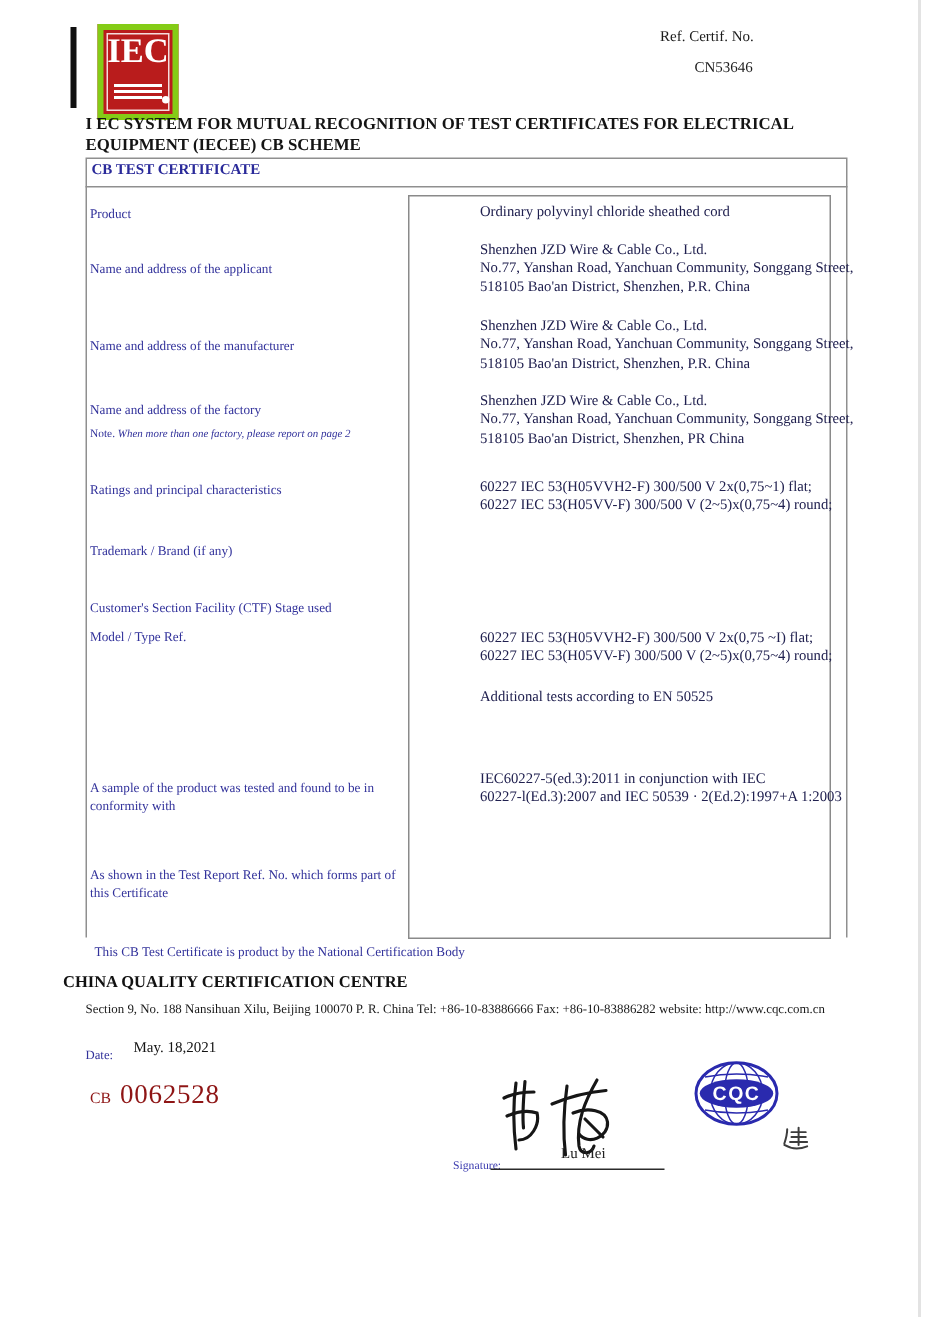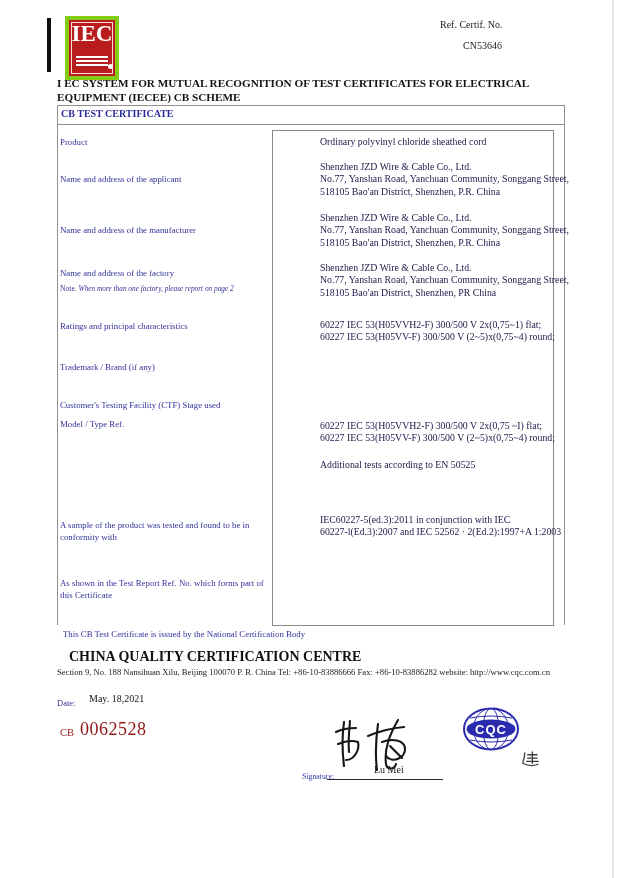--- a/index.html
+++ b/index.html
@@ -28,21 +28,21 @@
 
   .table-frame{left:57px;top:124px;width:506px;height:501px;border-left:1px solid #8f8f8f;border-right:1px solid #8f8f8f;}
   .values-panel{left:272px;top:130px;width:280px;height:494px;border:1px solid #8a8a8a;}
 
   .lbl{position:absolute;left:60px;width:214px;font-size:8.8px;line-height:11.5px;color:#32329b;}
   .note-line{position:absolute;left:60px;width:214px;font-size:7.6px;color:#32329b;}
   .note-italic{font-style:italic;font-size:7.3px;}
   .val{position:absolute;left:277px;width:272px;font-size:9.8px;line-height:12.3px;color:#20204f;padding-left:43px;}
 
   .issued-note{left:63px;top:629px;font-size:8.8px;color:#32329b;}
-  .org-name{left:69px;top:649px;font-size:14px;font-weight:bold;color:#111;}
+  .org-name{left:42px;top:649px;font-size:11px;font-weight:bold;color:#111;}
   .org-address{left:57px;top:667px;font-size:8.6px;color:#1a1a1a;white-space:nowrap;}
   .date-label{left:57px;top:698px;font-size:8.5px;color:#32329b;}
   .date-value{left:89px;top:693px;font-size:10px;color:#141414;}
 
   .cb-prefix{left:60px;top:727px;font-size:10.5px;color:#8e1515;}
   .cb-number{left:80px;top:719px;font-size:18px;color:#8e1515;letter-spacing:.5px;}
 
   .sig-label{left:302px;top:772px;font-size:7.8px;color:#3a3aae;}
   .sig-script{left:330px;top:716px;width:105px;height:60px;}
   .sig-line{left:327px;top:779px;width:116px;border-top:1.3px solid #2b2b2b;height:0;}
@@ -87,21 +87,21 @@
   <div class="lbl" style="top:137px">Product</div>
   <div class="lbl" style="top:174px">Name and address of the applicant</div>
   <div class="lbl" style="top:225px">Name and address of the manufacturer</div>
   <div class="lbl" style="top:268px">Name and address of the factory</div>
   <div class="note-line" style="top:284px">
     <span>Note.</span>
     <span class="note-italic">When more than one factory, please report on page 2</span>
   </div>
   <div class="lbl" style="top:321px">Ratings and principal characteristics</div>
   <div class="lbl" style="top:362px">Trademark / Brand (if any)</div>
-  <div class="lbl" style="top:400px">Customer's Testing Facility (CTF) Stage used</div>
+  <div class="lbl" style="top:400px">Customer's Section Facility (CTF) Stage used</div>
   <div class="lbl" style="top:419px">Model / Type Ref.</div>
   <div class="lbl" style="top:520px">A sample of the product was tested and found to be in conformity with</div>
   <div class="lbl" style="top:578px">As shown in the Test Report Ref. No. which forms part of this Certificate</div>
 
   <div class="val" style="top:136px">
     <div>Ordinary polyvinyl chloride sheathed cord</div>
   </div>
   <div class="val" style="top:161px">
     <div>Shenzhen JZD Wire &amp; Cable Co., Ltd.</div>
     <div>No.77, Yanshan Road, Yanchuan Community, Songgang Street,</div>
@@ -123,24 +123,24 @@
   </div>
   <div class="val" style="top:420px">
     <div>60227 IEC 53(H05VVH2-F) 300/500 V 2x(0,75 ~I) flat;</div>
     <div>60227 IEC 53(H05VV-F) 300/500 V (2~5)x(0,75~4) round;</div>
   </div>
   <div class="val" style="top:459px">
     <div>Additional tests according to EN 50525</div>
   </div>
   <div class="val" style="top:514px">
     <div>IEC60227-5(ed.3):2011 in conjunction with IEC</div>
-    <div>60227-l(Ed.3):2007 and IEC 52562 · 2(Ed.2):1997+A 1:2003</div>
+    <div>60227-l(Ed.3):2007 and IEC 50539 · 2(Ed.2):1997+A 1:2003</div>
   </div>
 
-  <div class="abs issued-note">This CB Test Certificate is issued by the National Certification Body</div>
+  <div class="abs issued-note">This CB Test Certificate is product by the National Certification Body</div>
 
   <div class="abs org-name">CHINA QUALITY CERTIFICATION CENTRE</div>
   <div class="abs org-address">Section 9, No. 188 Nansihuan Xilu, Beijing 100070 P. R. China Tel: +86-10-83886666 Fax: +86-10-83886282 website: http://www.cqc.com.cn</div>
 
   <div class="abs date-label">Date:</div>
   <div class="abs date-value">May. 18,2021</div>
 
   <div class="abs cb-prefix">CB</div>
   <div class="abs cb-number">0062528</div>
 

